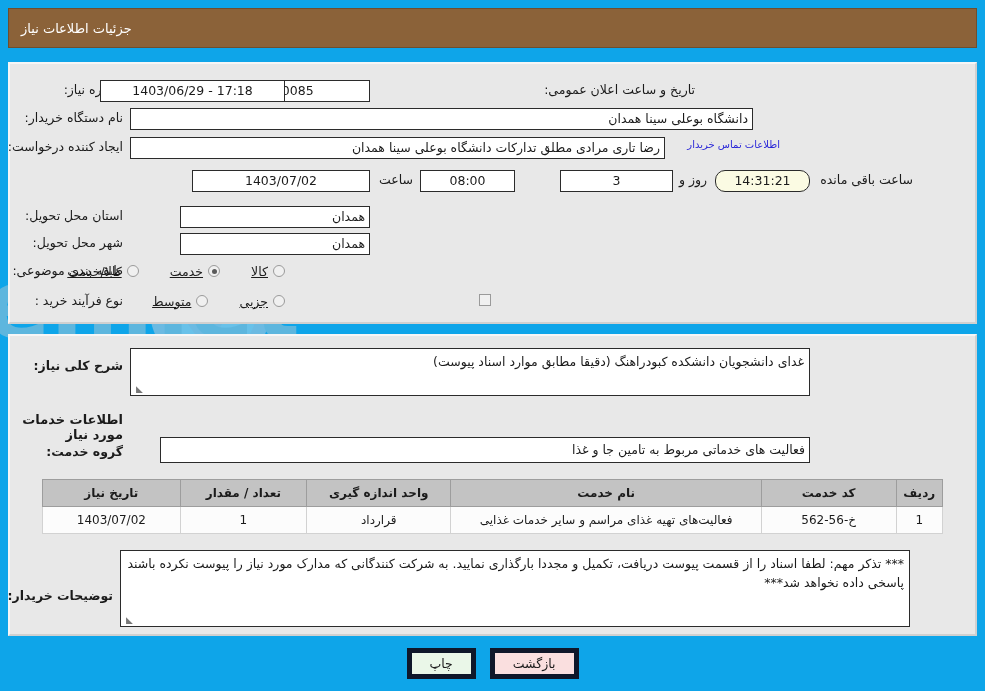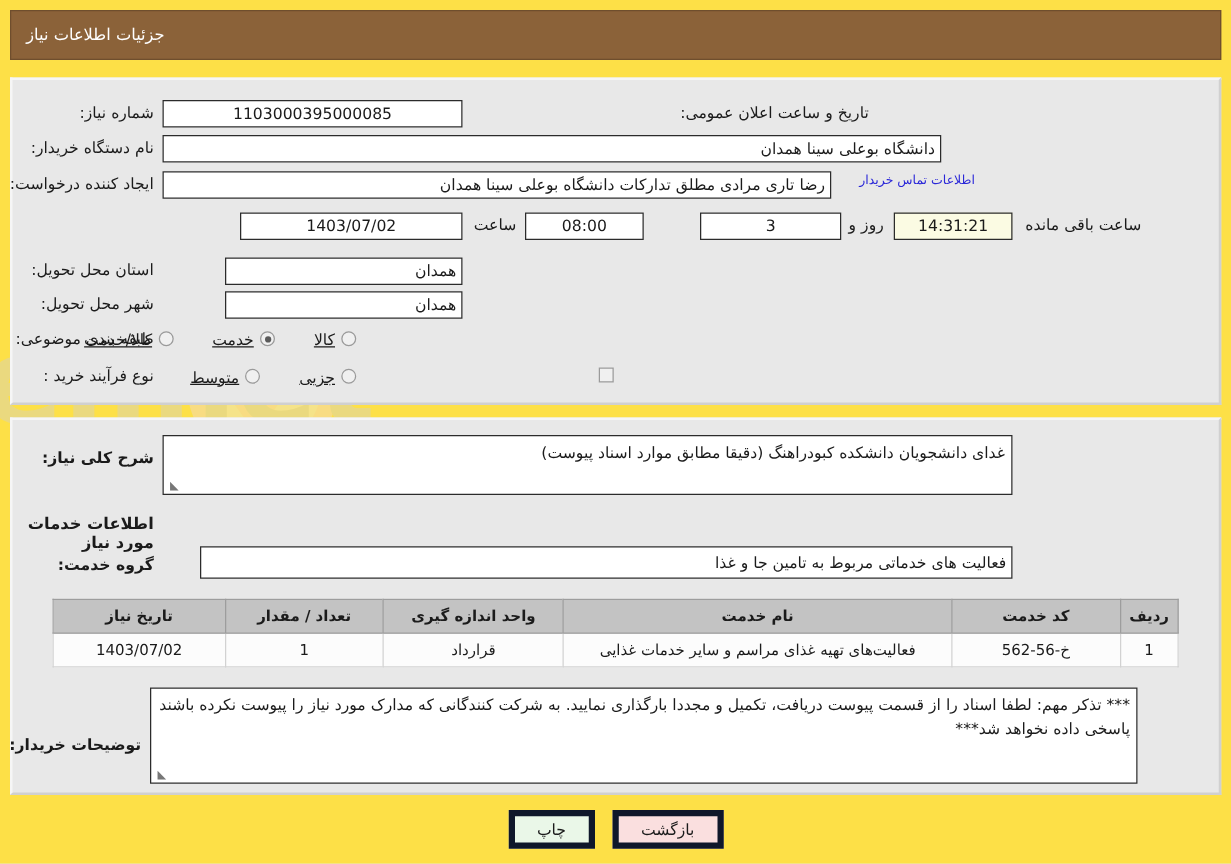--- a/index.html
+++ b/index.html
@@ -7,21 +7,21 @@
     margin: 0;
     padding: 0;
     background: #e8e8e8;
     font-family: "DejaVu Sans", "Liberation Sans", sans-serif;
   }
   #page {
     position: relative;
     width: 985px;
     height: 691px;
     overflow: hidden;
-    background: #fde047;
+    background: #0ea5e9;
     box-sizing: border-box;
     padding-left: 41px;
   }
 
   
   .watermark {
     position: absolute;
     left: 0; top: 190px;
     width: 985px; height: 220px;
     pointer-events: none;
@@ -85,21 +85,21 @@
     height: 22px;
     line-height: 20px;
     font-size: 12.5px;
     color: #1b1b1b;
     text-align: center;
     padding: 0 4px;
     overflow: hidden;
   }
   .fld.right-txt { text-align: right; }
   .fld.ltr { direction: ltr; }
-  .fld.yellow { background: #fbfbe3; }
+  .fld.yellow { background: #fbfbe3; border-radius: 10px; }
   .link {
     color: #2a27d8;
     font-size: 10px;
     cursor: pointer;
   }
   .small-note { font-size: 12.5px; color: #1b1b1b; }
 
   
   .radio {
     display: inline-block;
@@ -226,20 +226,21 @@
     <span class="header-title">جزئیات اطلاعات نیاز</span>
   </div>
 
   <div class="panel" id="panel-top"></div>
 
   <div class="row" style="right:862px; top:82px; z-index:3;">
     <span class="lbl">شماره نیاز:</span>
   </div>
   <div class="fld ltr" style="position:absolute; right:615px; top:80px; width:240px; z-index:3;">1103000395000085</div>
   <div class="lbl" style="position:absolute; right:290px; top:82px; z-index:3;">تاریخ و ساعت اعلان عمومی:</div>
+  <div class="fld ltr" style="position:absolute; right:700px; left:104px; top:80px; width:185px; z-index:3;">1403/06/29 - 17:18</div>
 
   <div class="lbl" style="position:absolute; right:862px; top:110px; z-index:3;">نام دستگاه خریدار:</div>
   <div class="fld right-txt" style="position:absolute; right:232px; top:108px; width:623px; z-index:3;">دانشگاه بوعلی سینا همدان</div>
 
   <div class="lbl" style="position:absolute; right:862px; top:139px; z-index:3;">ایجاد کننده درخواست:</div>
   <div class="fld right-txt" style="position:absolute; right:320px; top:137px; width:535px; z-index:3;">رضا تاری مرادی مطلق تدارکات دانشگاه بوعلی سینا همدان</div>
   <div class="link" style="position:absolute; right:205px; top:139px; z-index:3;">اطلاعات تماس خریدار</div>
 
   <div class="fld ltr" style="position:absolute; right:615px; top:170px; width:178px; z-index:3;">1403/07/02</div>
   <div class="lbl" style="position:absolute; right:572px; top:172px; z-index:3;margin-left:44px;">ساعت</div>

